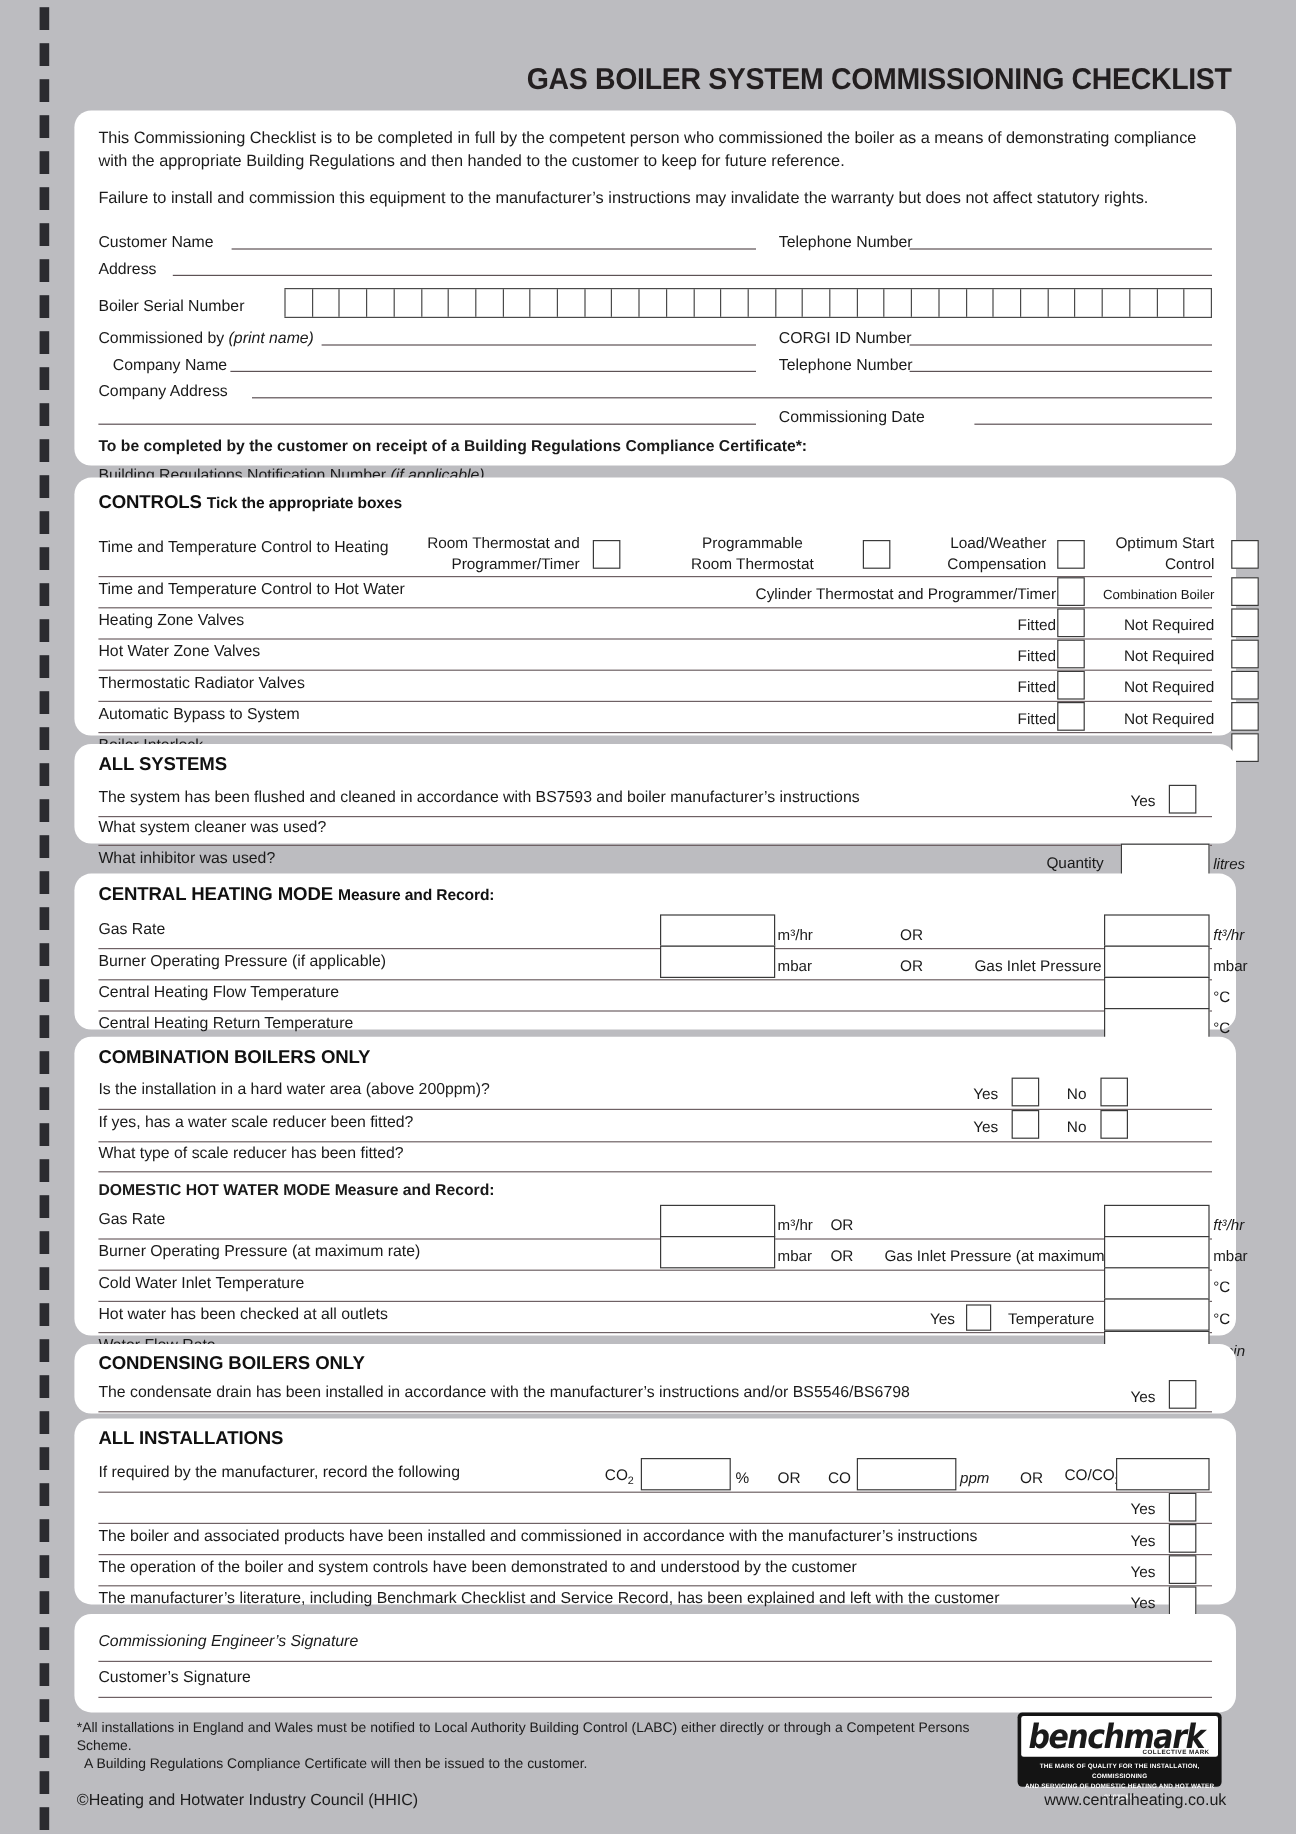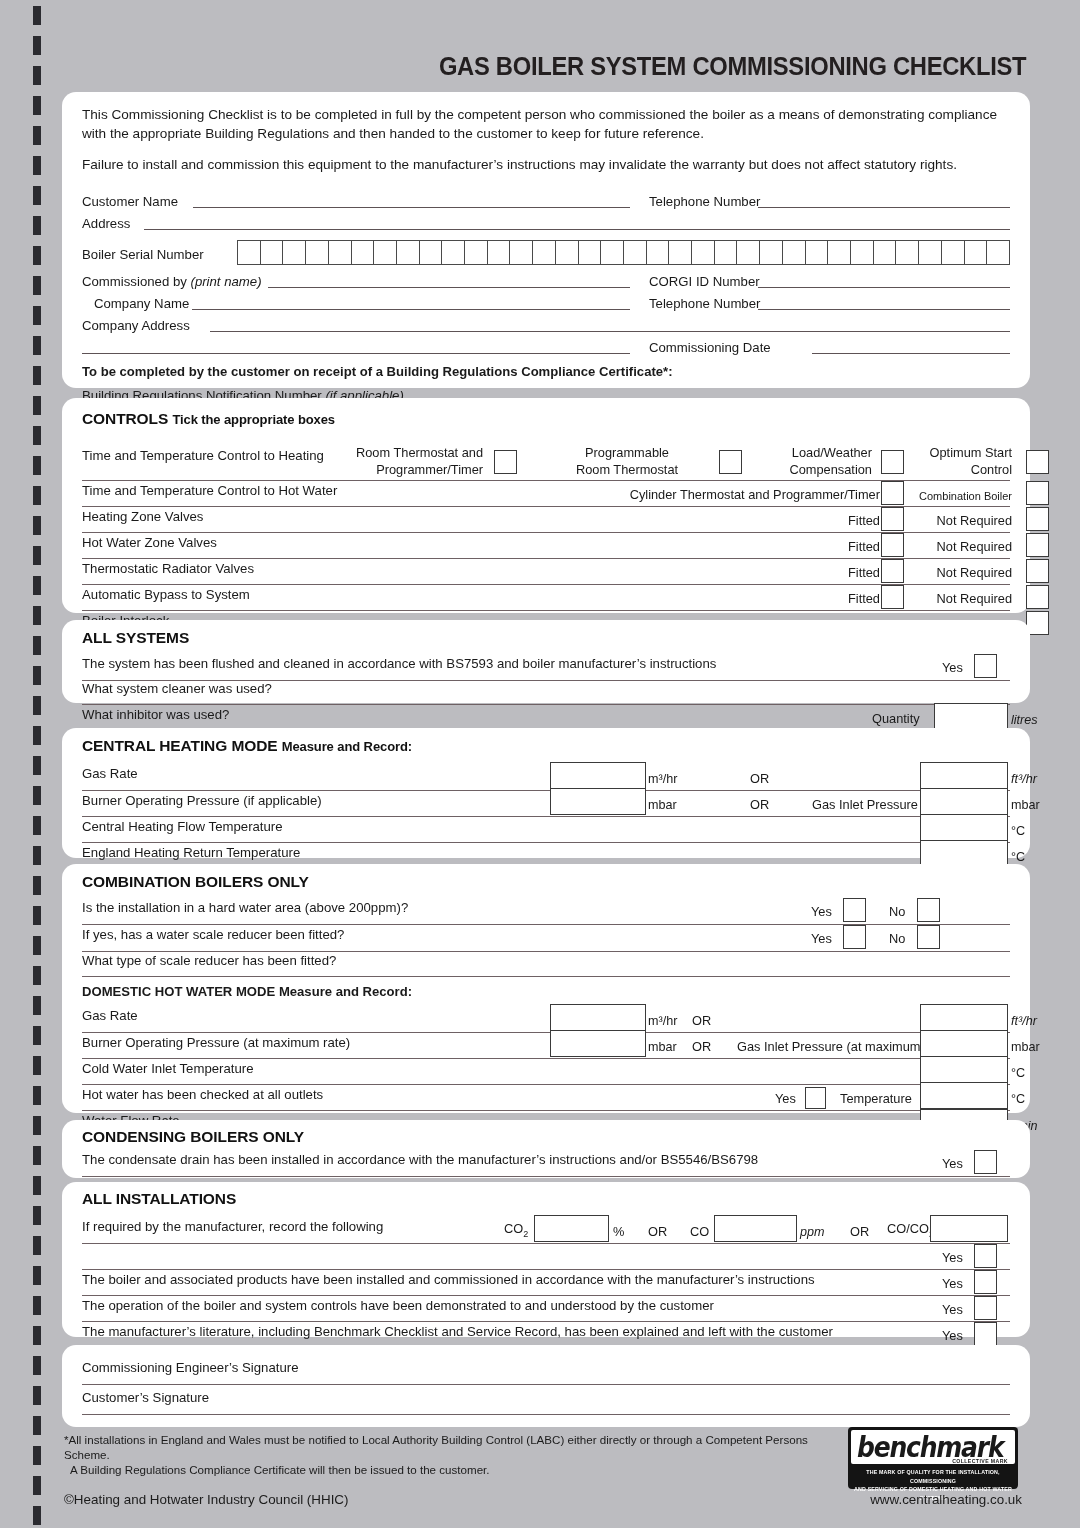--- a/index.html
+++ b/index.html
@@ -400,21 +400,21 @@
       <span class="unit up" style="position:absolute; left:929px; bottom:4px;">mbar</span>
     </div>
 
     <div class="row" style="height:26px;">
       <span class="lbl" style="position:absolute; left:0; bottom:3px;">Central Heating Flow Temperature</span>
       <span class="mb" style="position:absolute; left:838px; bottom:1px; width:88px;"></span>
       <span class="unit up" style="position:absolute; left:929px; bottom:4px;">°C</span>
     </div>
 
     <div class="row" style="height:26px;">
-      <span class="lbl" style="position:absolute; left:0; bottom:3px;">England Heating Return Temperature</span>
+      <span class="lbl" style="position:absolute; left:0; bottom:3px;">Central Heating Return Temperature</span>
       <span class="mb" style="position:absolute; left:838px; bottom:1px; width:88px;"></span>
       <span class="unit up" style="position:absolute; left:929px; bottom:4px;">°C</span>
     </div>
   </div>
 </div>
 
 <div class="card" style="top:864px; height:249px;">
   <div class="inner" style="padding:0 20px;">
     <div class="sec-head" style="padding-top:9px;">COMBINATION BOILERS ONLY</div>
 
@@ -532,21 +532,21 @@
           <span class="lbl" style="position:absolute;left:0;bottom:3px;">The manufacturer’s literature, including Benchmark Checklist and Service Record, has been explained and left with the customer</span>
           <span style="position:absolute;left:860px;bottom:4px;font-size:12.8px;">Yes</span>
           <span class="cb" style="position:absolute;left:892px;bottom:1px;"></span>
         </div>
       </div>
   </div>
 </div>
 
 <div class="card" style="top:1345px; height:82px;">
   <div class="inner" style="padding:0 20px;">
-    <div class="row" style="height:32px; margin-top:8px;">
+    <div class="row" style="height:32px; margin-top:8px;font-style:italic;">
       <span class="lbl" style="position:absolute; left:0; bottom:4px;">Commissioning Engineer’s Signature</span>
     </div>
     <div class="row" style="height:30px;">
       <span class="lbl" style="position:absolute; left:0; bottom:4px;">Customer’s Signature</span>
     </div>
   </div>
 </div>
 
 <div class="footnote" style="left:64px; top:1432px; width:760px;">
   <div>*All installations in England and Wales must be notified to Local Authority Building Control (LABC) either directly or through a Competent Persons Scheme.</div>

